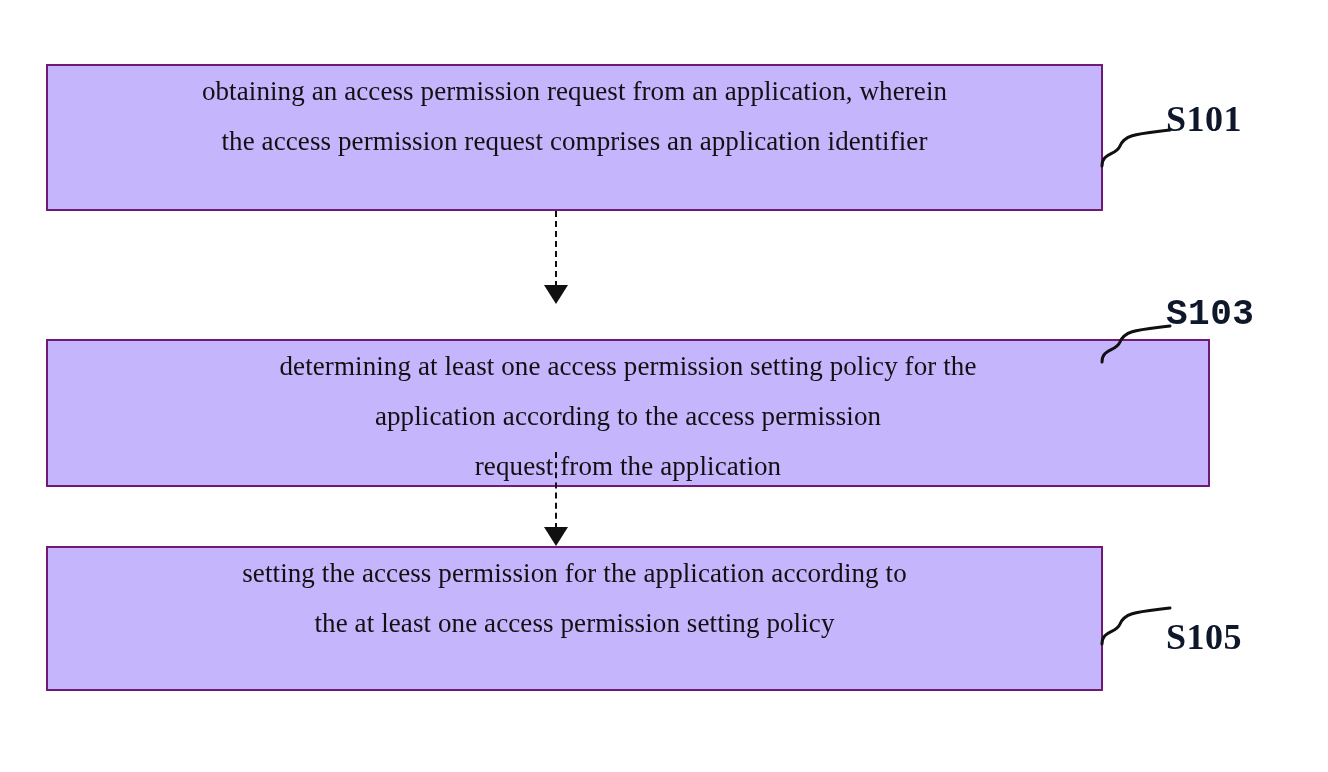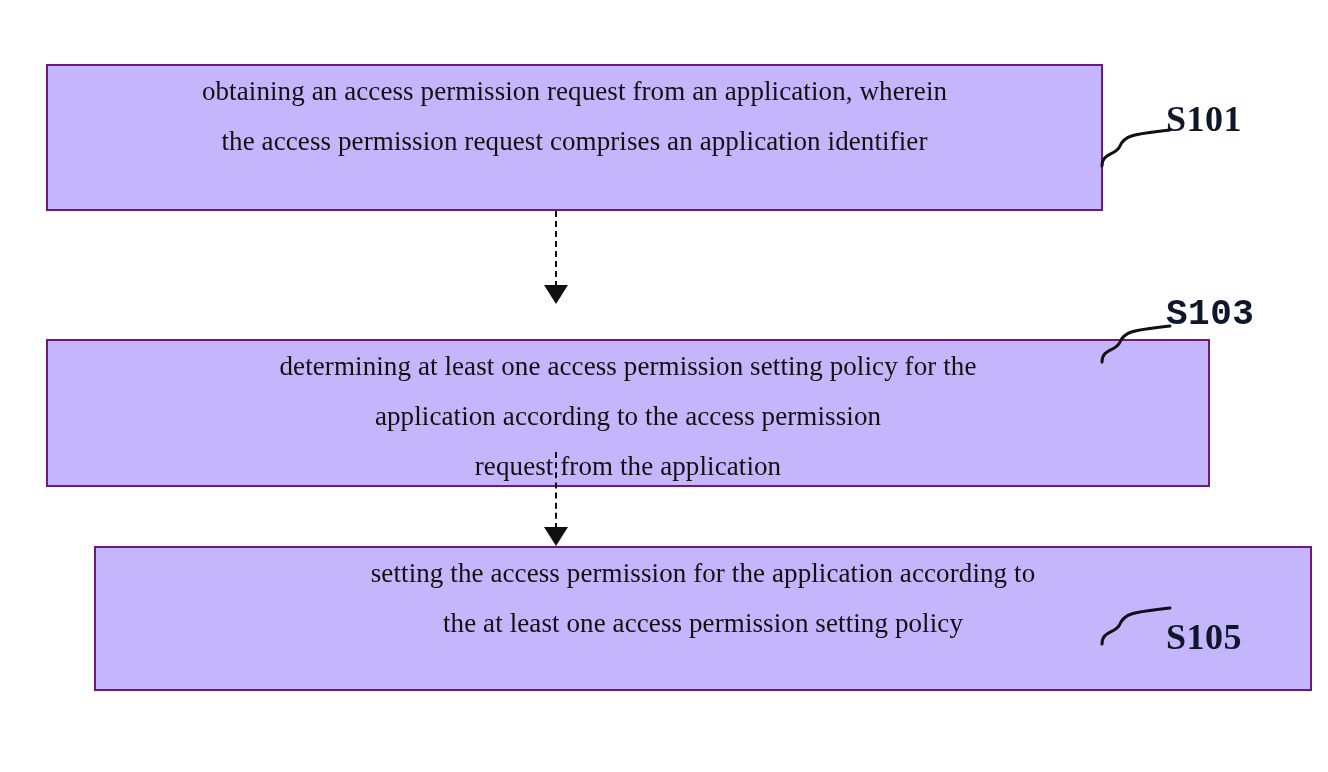--- a/index.html
+++ b/index.html
@@ -35,21 +35,21 @@
     font-size: 27px;
     line-height: 50px;
     color: #111111;
     letter-spacing: 0.1px;
     padding: 0 26px;
     white-space: pre-line;
   }
 
   #node-s101 { left: 46px;  top: 64px;  width: 1057px; height: 147px; }
   #node-s103 { left: 46px;  top: 304px; width: 1164px; height: 148px; margin-top: 35px; }
-  #node-s105 { left: 46px;  top: 546px; width: 1218px; height: 145px; margin-left: 48px; }
+  #node-s105 { left: 46px;  top: 546px; width: 1057px; height: 145px; }
 
   
   .connector {
     position: absolute;
     width: 30px;
   }
   .connector .stem {
     position: absolute;
     left: 14px;
     top: 0;

